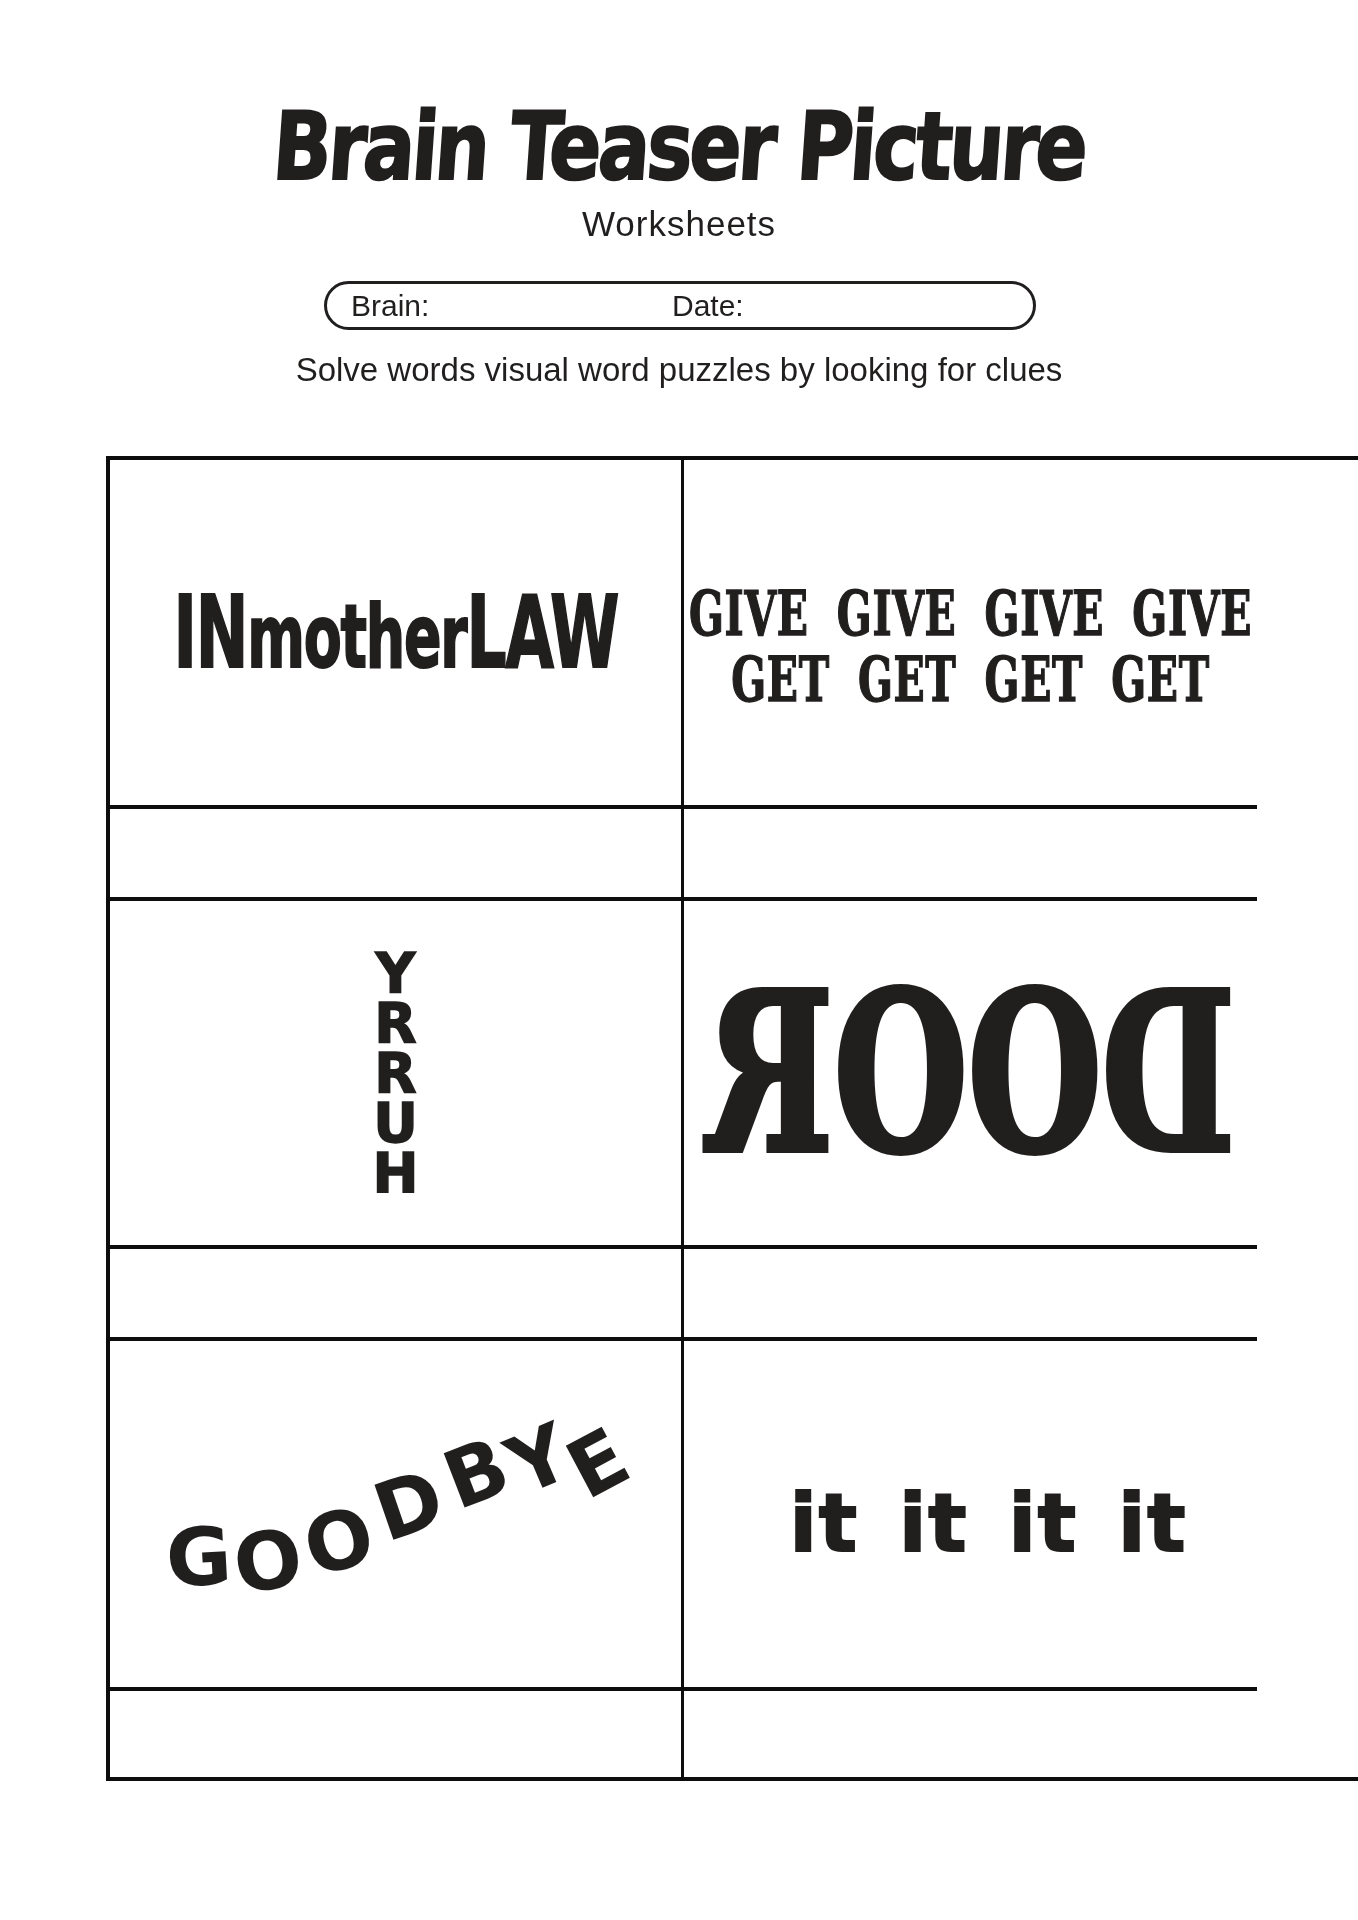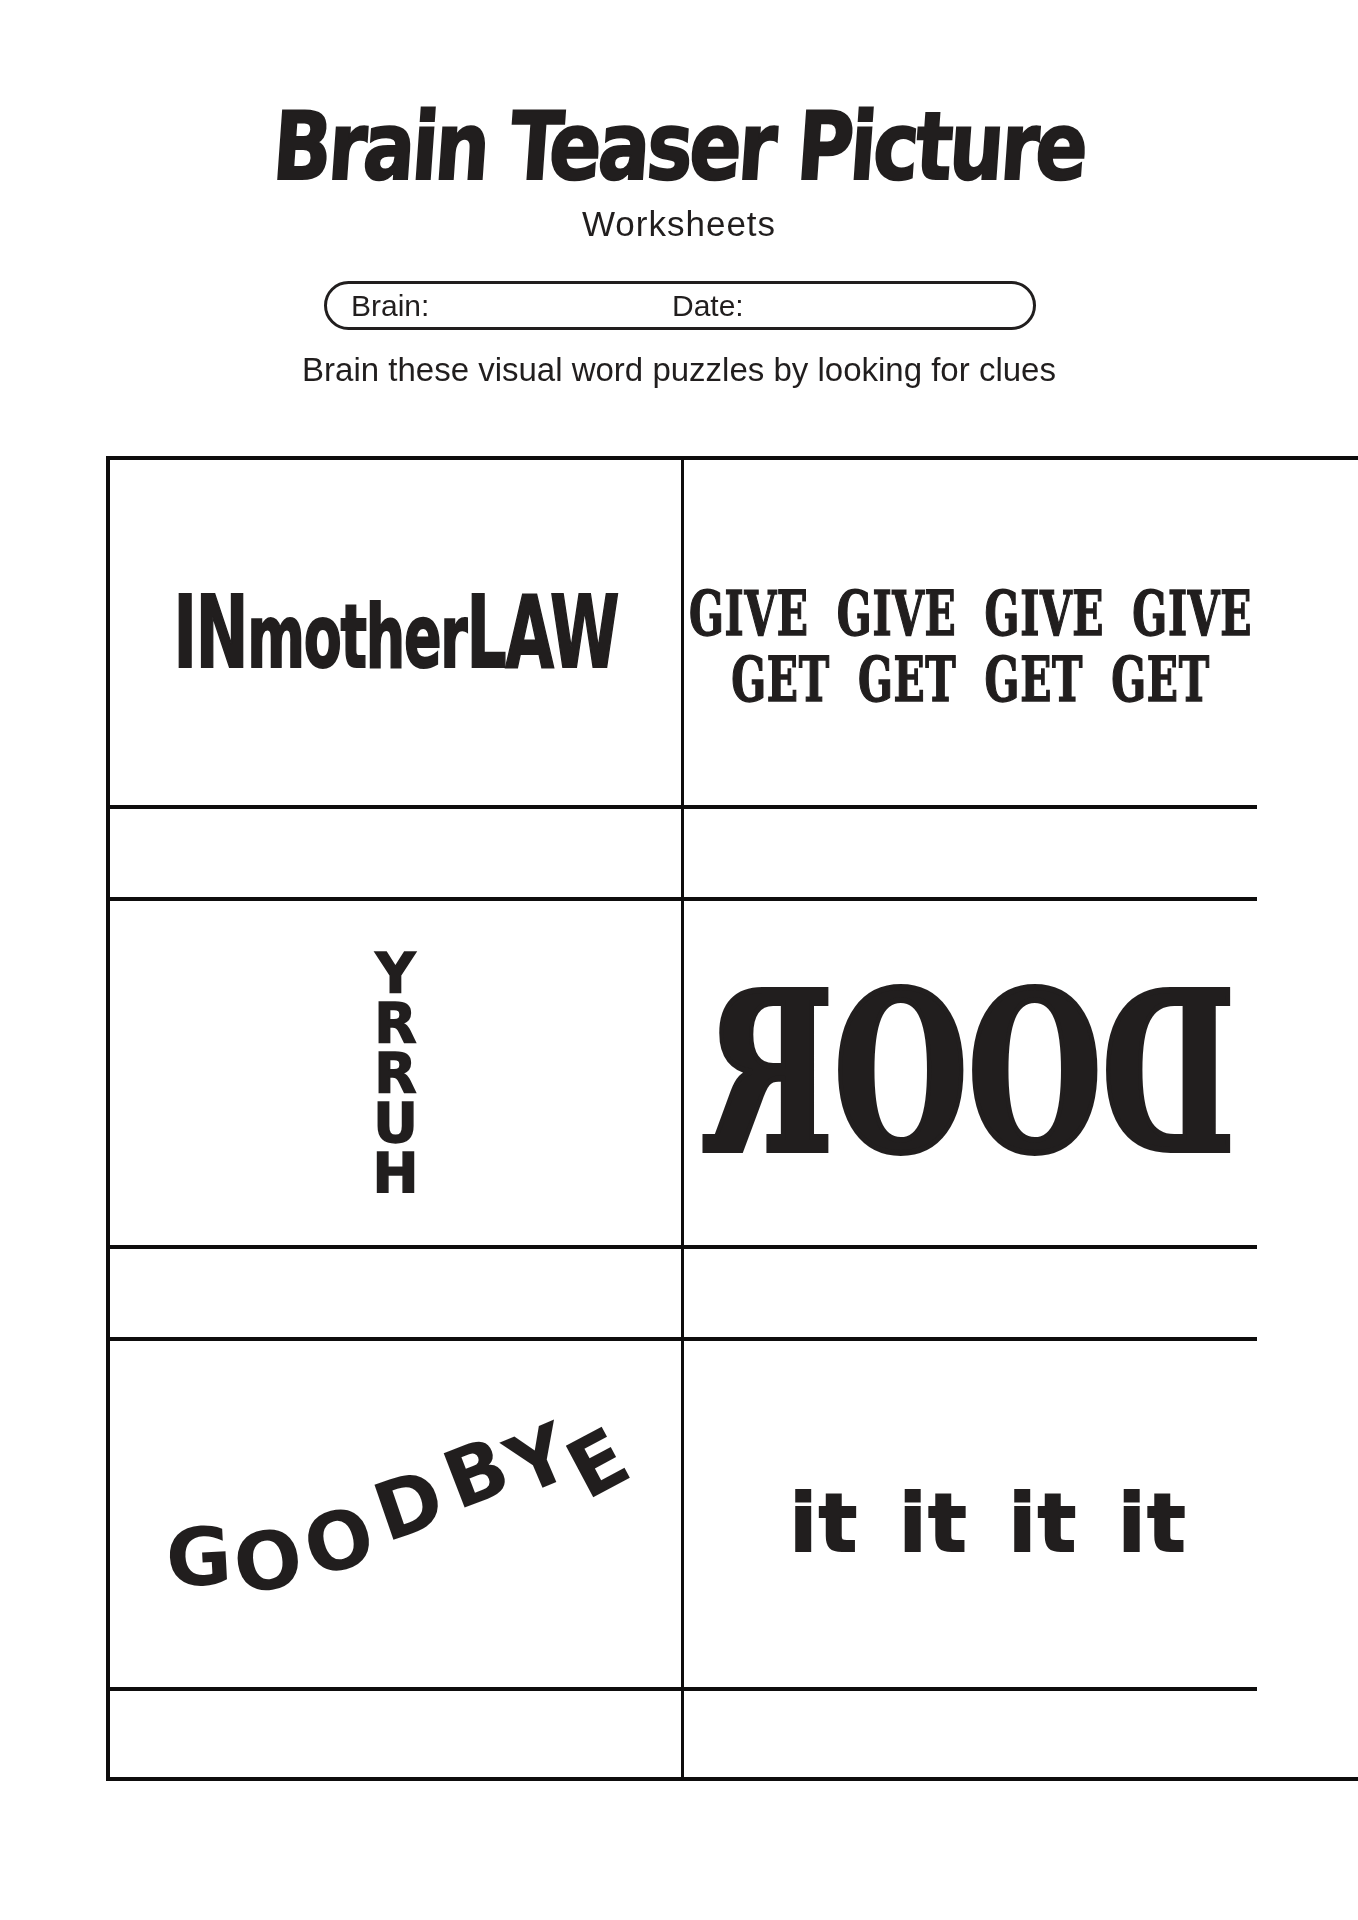--- a/index.html
+++ b/index.html
@@ -117,21 +117,21 @@
   <div class="subtitle">Worksheets</div>
 
   <div class="pill">
     <span class="label">Brain:</span>
     <span class="write name"></span>
     <span class="label date">Date:</span>
     <span class="write date"></span>
   </div>
 
   <div class="instructions">
-    <div>Brain these visual word puzzles by looking for clues</div>
+    <div>Solve words visual word puzzles by looking for clues</div>
   </div>
 
   <div class="grid">
 
     <div class="cell c1 hb">
       <div class="inlaw-line">
         <span class="inlaw-caps">IN</span>
           <span class="inlaw-small">mother</span>
           <span class="inlaw-caps">LAW</span>
       </div>

